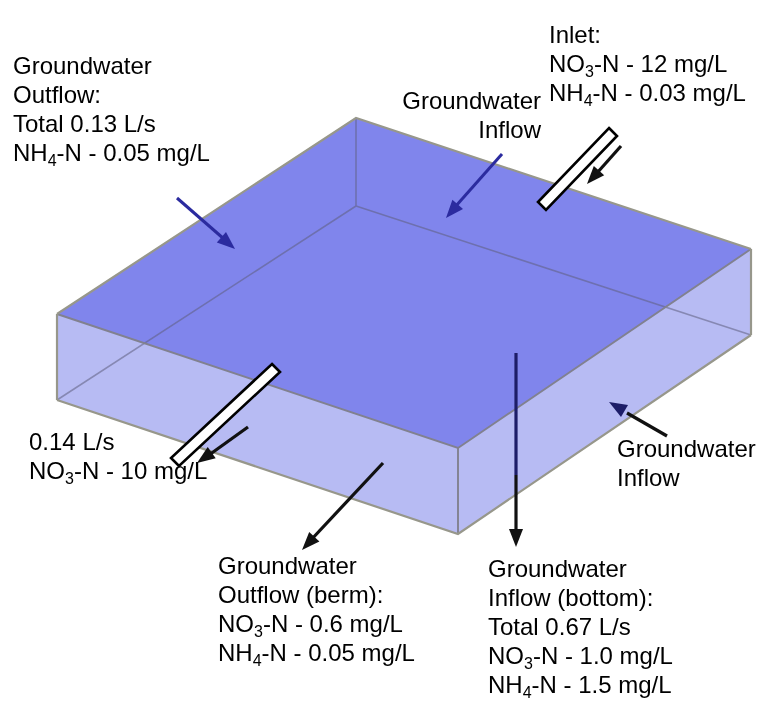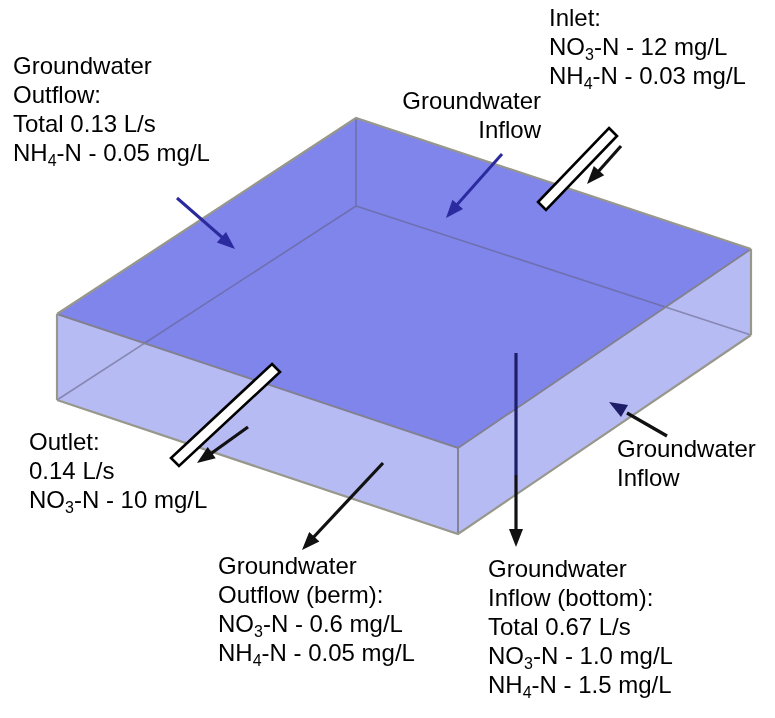--- a/index.html
+++ b/index.html
@@ -9,21 +9,21 @@
     font-family:"Liberation Sans", sans-serif;
   }
   .stage svg { position:absolute; left:0; top:0; }
   .label {
     position:absolute;
     font-size:24px; line-height:29px; color:#000000;
     white-space:nowrap;
   }
   .label sub { font-size:16px; vertical-align:-5px; line-height:0; }
   #lb-left   { left:13px;  top:51px;  }
-  #lb-inlet  { left:549px; top:3px;   }
+  #lb-inlet  { left:549px; top:20px;   }
   #lb-center { left:241px; top:86px;  width:300px; text-align:right; }
   #lb-right  { left:617px; top:434px; }
   #lb-outlet { left:29px;  top:427px; }
   #lb-berm   { left:218px; top:551px; }
   #lb-bottom { left:488px; top:554px; }
 </style>
 </head>
 <body>
 
 <div class="stage">
@@ -106,21 +106,20 @@
     </div>
   <div class="label" id="lb-center">
       <div>Groundwater</div>
       <div>Inflow</div>
     </div>
   <div class="label" id="lb-right">
       <div>Groundwater</div>
       <div>Inflow</div>
     </div>
   <div class="label" id="lb-outlet">
-      <div>Outlet:</div>
       <div>0.14 L/s</div>
       <div>NO<sub>3</sub>-N - 10 mg/L</div>
     </div>
   <div class="label" id="lb-berm">
       <div>Groundwater</div>
       <div>Outflow (berm):</div>
       <div>NO<sub>3</sub>-N - 0.6 mg/L</div>
       <div>NH<sub>4</sub>-N - 0.05 mg/L</div>
     </div>
   <div class="label" id="lb-bottom">

